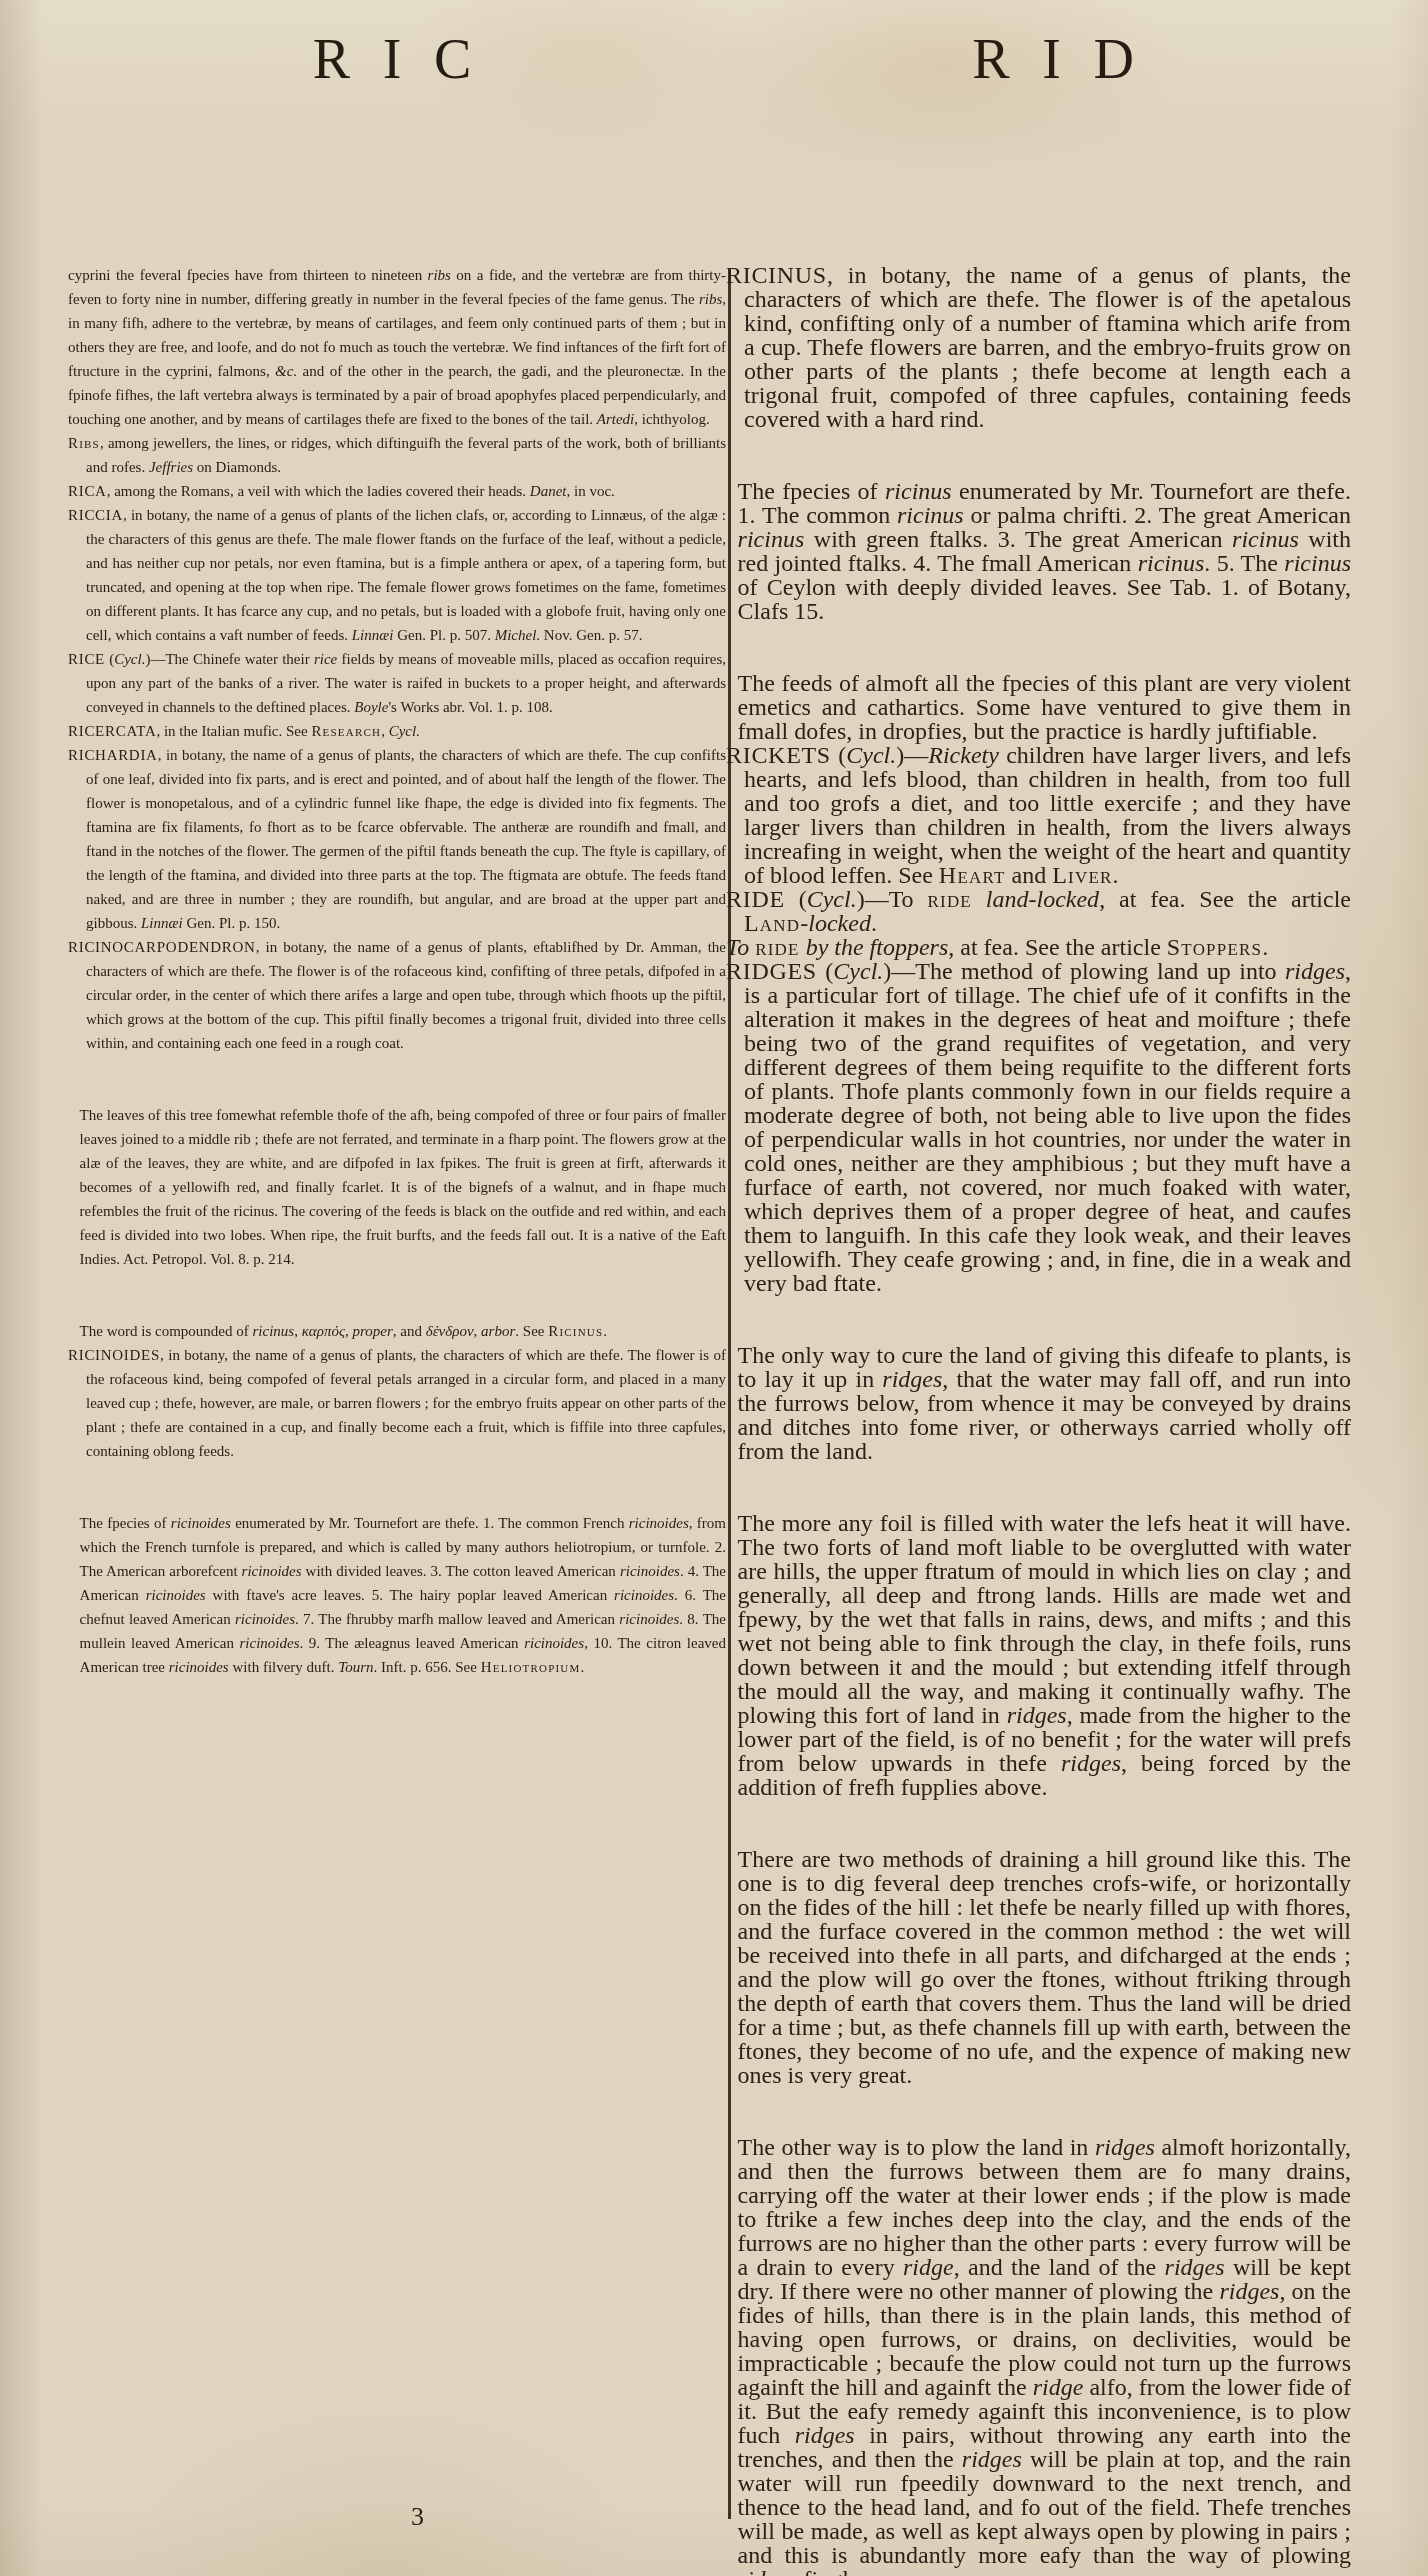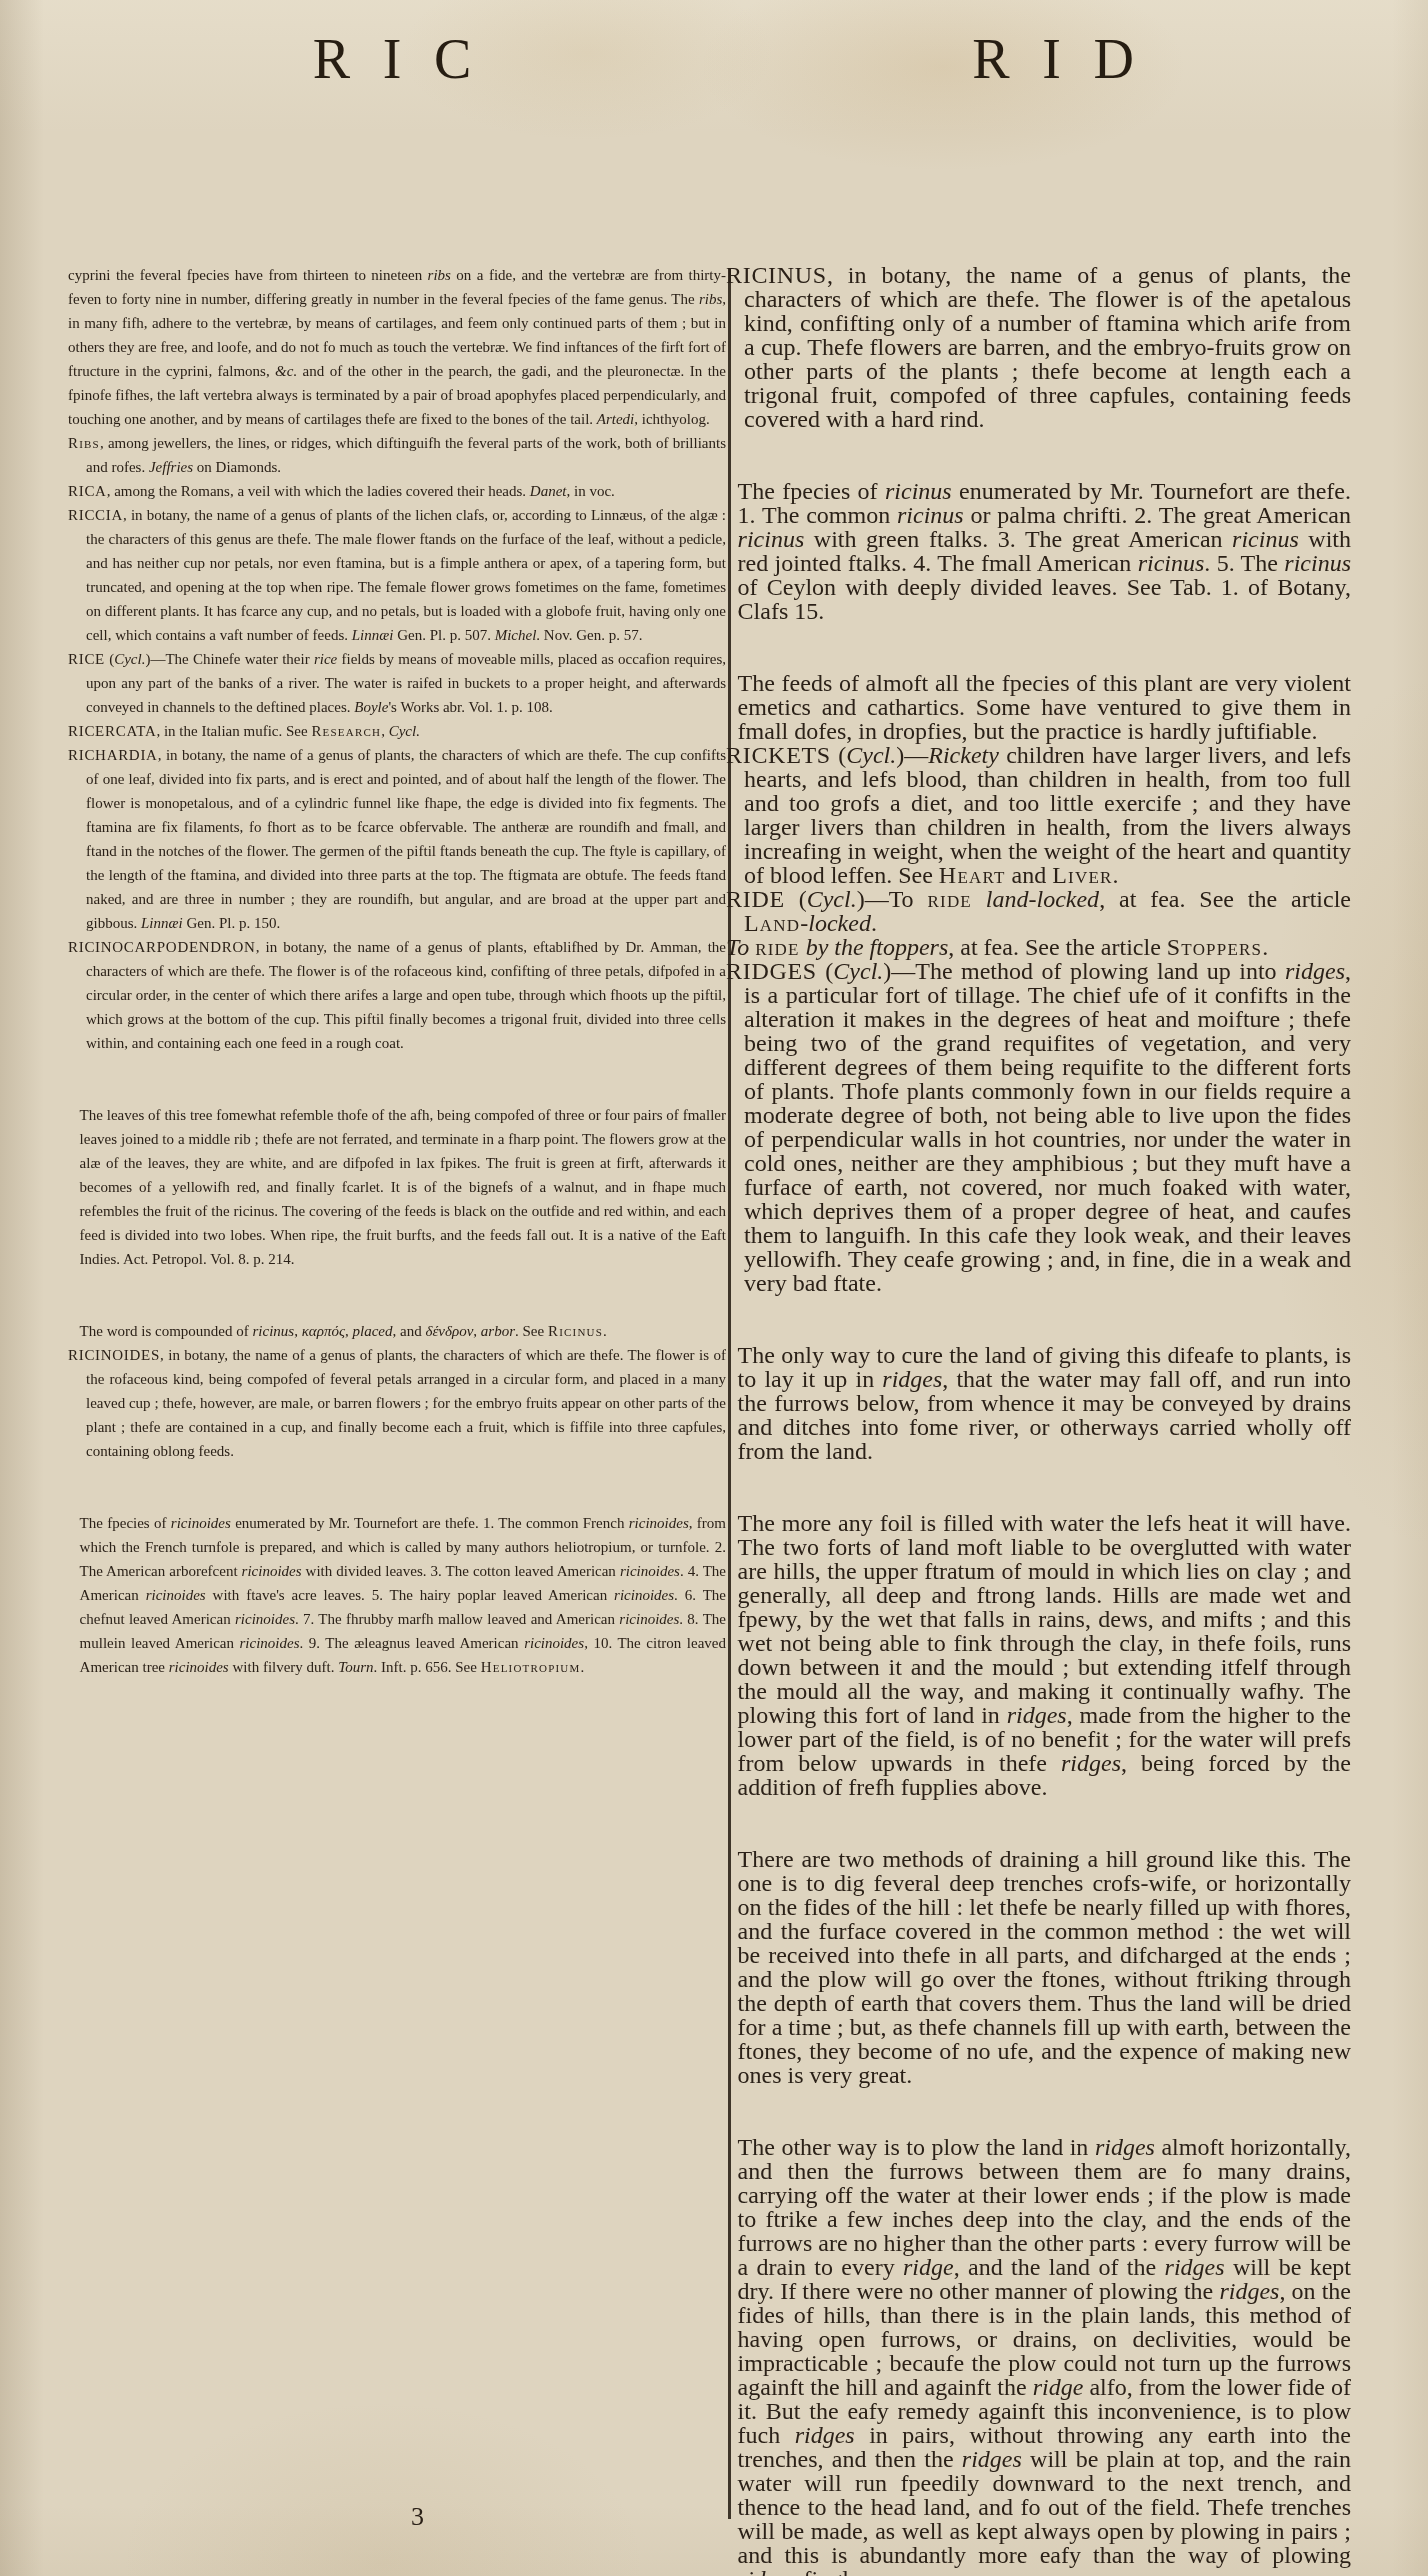--- a/index.html
+++ b/index.html
@@ -61,21 +61,21 @@
 <div class="col" id="left-col">
     <div class="para plain">cyprini the feveral fpecies have from thirteen to nineteen <i>ribs</i> on a fide, and the vertebræ are from thirty-feven to forty nine in number, differing greatly in number in the feveral fpecies of the fame genus. The <i>ribs</i>, in many fifh, adhere to the vertebræ, by means of cartilages, and feem only continued parts of them ; but in others they are free, and loofe, and do not fo much as touch the vertebræ. We find inftances of the firft fort of ftructure in the cyprini, falmons, <i>&amp;c.</i> and of the other in the pearch, the gadi, and the pleuronectæ. In the fpinofe fifhes, the laft vertebra always is terminated by a pair of broad apophyfes placed perpendicularly, and touching one another, and by means of cartilages thefe are fixed to the bones of the tail. <i>Artedi</i>, ichthyolog.</div>
     <div class="para entry"><span class="sc hw">Ribs</span>, among jewellers, the lines, or ridges, which diftinguifh the feveral parts of the work, both of brilliants and rofes. <i>Jeffries</i> on Diamonds.</div>
     <div class="para entry"><span class="hw">RICA</span>, among the Romans, a veil with which the ladies covered their heads. <i>Danet</i>, in voc.</div>
     <div class="para entry"><span class="hw">RICCIA</span>, in botany, the name of a genus of plants of the lichen clafs, or, according to Linnæus, of the algæ : the characters of this genus are thefe. The male flower ftands on the furface of the leaf, without a pedicle, and has neither cup nor petals, nor even ftamina, but is a fimple anthera or apex, of a tapering form, but truncated, and opening at the top when ripe. The female flower grows fometimes on the fame, fometimes on different plants. It has fcarce any cup, and no petals, but is loaded with a globofe fruit, having only one cell, which contains a vaft number of feeds. <i>Linnæi</i> Gen. Pl. p. 507. <i>Michel</i>. Nov. Gen. p. 57.</div>
     <div class="para entry"><span class="hw">RICE</span> (<i>Cycl.</i>)—The Chinefe water their <i>rice</i> fields by means of moveable mills, placed as occafion requires, upon any part of the banks of a river. The water is raifed in buckets to a proper height, and afterwards conveyed in channels to the deftined places. <i>Boyle</i>'s Works abr. Vol. 1. p. 108.</div>
     <div class="para entry"><span class="hw">RICERCATA</span>, in the Italian mufic. See <span class="sc">Research</span>, <i>Cycl.</i></div>
     <div class="para entry"><span class="hw">RICHARDIA</span>, in botany, the name of a genus of plants, the characters of which are thefe. The cup confifts of one leaf, divided into fix parts, and is erect and pointed, and of about half the length of the flower. The flower is monopetalous, and of a cylindric funnel like fhape, the edge is divided into fix fegments. The ftamina are fix filaments, fo fhort as to be fcarce obfervable. The antheræ are roundifh and fmall, and ftand in the notches of the flower. The germen of the piftil ftands beneath the cup. The ftyle is capillary, of the length of the ftamina, and divided into three parts at the top. The ftigmata are obtufe. The feeds ftand naked, and are three in number ; they are roundifh, but angular, and are broad at the upper part and gibbous. <i>Linnæi</i> Gen. Pl. p. 150.</div>
     <div class="para entry"><span class="hw">RICINOCARPODENDRON</span>, in botany, the name of a genus of plants, eftablifhed by Dr. Amman, the characters of which are thefe. The flower is of the rofaceous kind, confifting of three petals, difpofed in a circular order, in the center of which there arifes a large and open tube, through which fhoots up the piftil, which grows at the bottom of the cup. This piftil finally becomes a trigonal fruit, divided into three cells within, and containing each one feed in a rough coat.</div>
     <div class="para cont">The leaves of this tree fomewhat refemble thofe of the afh, being compofed of three or four pairs of fmaller leaves joined to a middle rib ; thefe are not ferrated, and terminate in a fharp point. The flowers grow at the alæ of the leaves, they are white, and are difpofed in lax fpikes. The fruit is green at firft, afterwards it becomes of a yellowifh red, and finally fcarlet. It is of the bignefs of a walnut, and in fhape much refembles the fruit of the ricinus. The covering of the feeds is black on the outfide and red within, and each feed is divided into two lobes. When ripe, the fruit burfts, and the feeds fall out. It is a native of the Eaft Indies. Act. Petropol. Vol. 8. p. 214.</div>
-    <div class="para cont">The word is compounded of <i>ricinus</i>, <i>καρπός</i>, <i>placed</i>, and <i>δένδρον</i>, <i>arbor</i>. See <span class="sc">Ricinus</span>.</div>
+    <div class="para cont">The word is compounded of <i>ricinus</i>, <i>καρπός</i>, <i>proper</i>, and <i>δένδρον</i>, <i>arbor</i>. See <span class="sc">Ricinus</span>.</div>
     <div class="para entry"><span class="hw">RICINOIDES</span>, in botany, the name of a genus of plants, the characters of which are thefe. The flower is of the rofaceous kind, being compofed of feveral petals arranged in a circular form, and placed in a many leaved cup ; thefe, however, are male, or barren flowers ; for the embryo fruits appear on other parts of the plant ; thefe are contained in a cup, and finally become each a fruit, which is fiffile into three capfules, containing oblong feeds.</div>
     <div class="para cont">The fpecies of <i>ricinoides</i> enumerated by Mr. Tournefort are thefe. 1. The common French <i>ricinoides</i>, from which the French turnfole is prepared, and which is called by many authors heliotropium, or turnfole. 2. The American arborefcent <i>ricinoides</i> with divided leaves. 3. The cotton leaved American <i>ricinoides</i>. 4. The American <i>ricinoides</i> with ftave's acre leaves. 5. The hairy poplar leaved American <i>ricinoides</i>. 6. The chefnut leaved American <i>ricinoides</i>. 7. The fhrubby marfh mallow leaved and American <i>ricinoides</i>. 8. The mullein leaved American <i>ricinoides</i>. 9. The æleagnus leaved American <i>ricinoides</i>, 10. The citron leaved American tree <i>ricinoides</i> with filvery duft. <i>Tourn</i>. Inft. p. 656. See <span class="sc">Heliotropium</span>.</div>
   </div>
 
 <div class="col" id="right-col">
     <div class="para entry"><span class="hw">RICINUS</span>, in botany, the name of a genus of plants, the characters of which are thefe. The flower is of the apetalous kind, confifting only of a number of ftamina which arife from a cup. Thefe flowers are barren, and the embryo-fruits grow on other parts of the plants ; thefe become at length each a trigonal fruit, compofed of three capfules, containing feeds covered with a hard rind.</div>
     <div class="para cont">The fpecies of <i>ricinus</i> enumerated by Mr. Tournefort are thefe. 1. The common <i>ricinus</i> or palma chrifti. 2. The great American <i>ricinus</i> with green ftalks. 3. The great American <i>ricinus</i> with red jointed ftalks. 4. The fmall American <i>ricinus</i>. 5. The <i>ricinus</i> of Ceylon with deeply divided leaves. See Tab. 1. of Botany, Clafs 15.</div>
     <div class="para cont">The feeds of almoft all the fpecies of this plant are very violent emetics and cathartics. Some have ventured to give them in fmall dofes, in dropfies, but the practice is hardly juftifiable.</div>
     <div class="para entry"><span class="hw">RICKETS</span> (<i>Cycl.</i>)—<i>Rickety</i> children have larger livers, and lefs hearts, and lefs blood, than children in health, from too full and too grofs a diet, and too little exercife ; and they have larger livers than children in health, from the livers always increafing in weight, when the weight of the heart and quantity of blood leffen. See <span class="sc">Heart</span> and <span class="sc">Liver</span>.</div>
     <div class="para entry"><span class="hw">RIDE</span> (<i>Cycl.</i>)—To <span class="sc">ride</span> <i>land-locked</i>, at fea. See the article <span class="sc">Land</span>-<i>locked</i>.</div>

